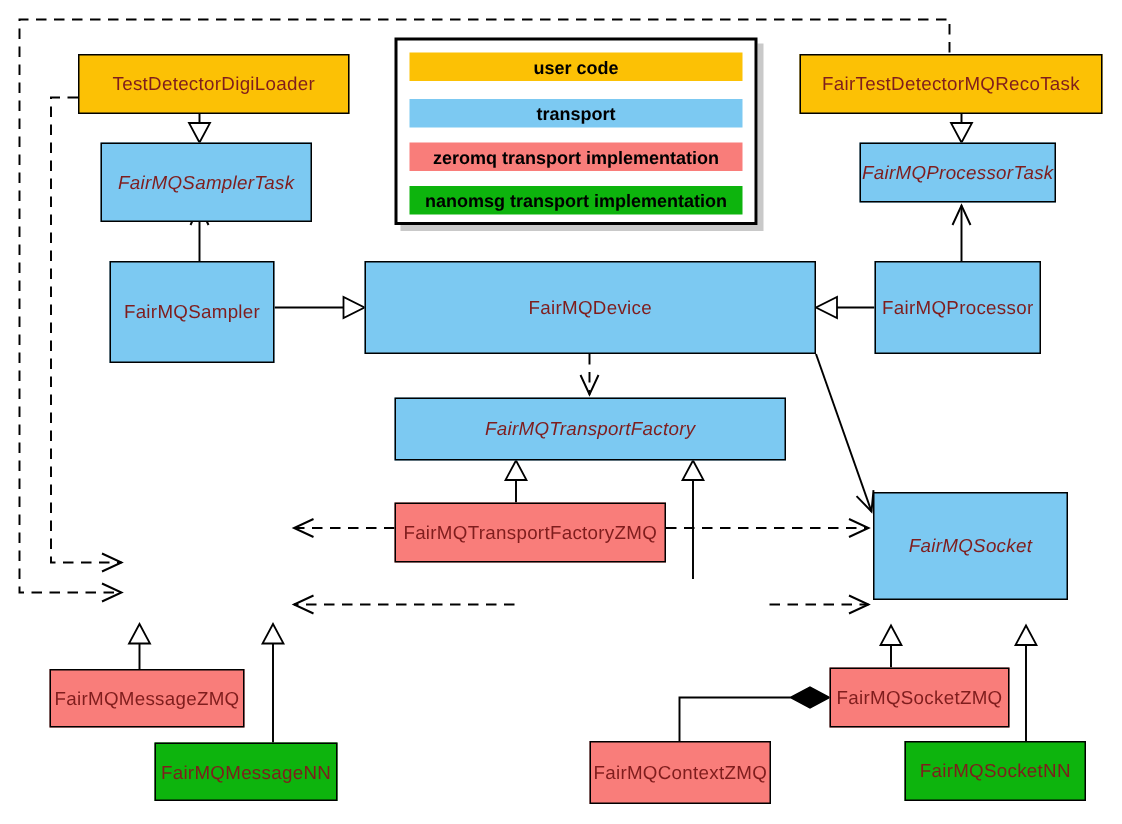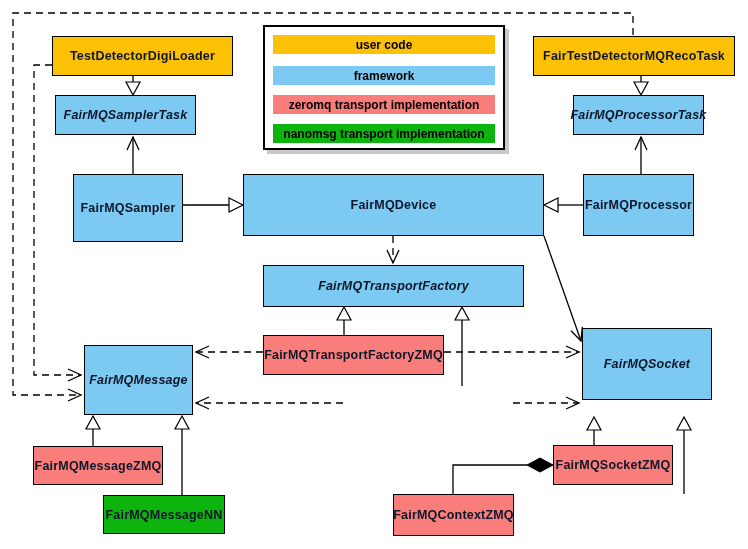--- a/index.html
+++ b/index.html
@@ -4,21 +4,21 @@
 <style>
   html,body{margin:0;padding:0;background:#fff;}
   #stage{
     position:relative;width:748px;height:549px;background:#ffffff;overflow:hidden;
     font-family:"Liberation Sans","DejaVu Sans",sans-serif;
   }
   #edges{position:absolute;left:0;top:0;width:748px;height:549px;}
   .node{
     position:absolute;box-sizing:border-box;border:1.5px solid #000;
     display:flex;align-items:center;justify-content:center;text-align:center;
-    font-weight:bold;font-size:12.5px;letter-spacing:.2px;color:#0f172a;white-space:nowrap;
+    font-weight:normal;font-size:12.5px;letter-spacing:.2px;color:#7f1d1d;white-space:nowrap;
   }
   .abstract{font-style:italic;}
   .c-user{background:#fcc105;}
   .c-fw{background:#7cc9f2;}
   .c-zmq{background:#f97d7a;}
   .c-nn{background:#0db40d;text-align:center;}
   #legend{
     position:absolute;left:263px;top:25px;width:242px;height:125px;box-sizing:border-box;
     border:2px solid #000;background:#fff;box-shadow:4px 4px 0 #c9c9c9;font-weight:bold;
   }
@@ -96,46 +96,46 @@
 
     <path class="edge" d="M453,494 L453,465 L527,465"></path>
     <polygon class="diamond" points="527,465 540,458 553,465 540,472"></polygon>
   </svg>
 
   <div id="legend">
     <div class="legend-swatch c-user" style="top:8px">
         <span>user code</span>
       </div>
     <div class="legend-swatch c-fw" style="top:39px">
-        <span>framework</span>
+        <span>transport</span>
       </div>
     <div class="legend-swatch c-zmq" style="top:68px">
         <span>zeromq transport implementation</span>
       </div>
     <div class="legend-swatch c-nn" style="top:97px">
         <span>nanomsg transport implementation</span>
       </div>
   </div>
 
   <div class="node c-user" style="left:52px;top:36px;width:181px;height:40px">TestDetectorDigiLoader</div>
   <div class="node c-user" style="left:533px;top:36px;width:202px;height:40px">FairTestDetectorMQRecoTask</div>
 
-  <div class="node c-fw abstract" style="left:55px;top:95px;width:141px;height:40px">FairMQSamplerTask</div>
+  <div class="node c-fw abstract" style="left:67px;top:95px;width:141px;height:53px">FairMQSamplerTask</div>
   <div class="node c-fw abstract" style="left:573px;top:95px;width:131px;height:40px">FairMQProcessorTask</div>
 
   <div class="node c-fw" style="left:73px;top:174px;width:110px;height:68px">FairMQSampler</div>
   <div class="node c-fw" style="left:243px;top:174px;width:301px;height:62px">FairMQDevice</div>
   <div class="node c-fw" style="left:583px;top:174px;width:111px;height:62px">FairMQProcessor</div>
 
   <div class="node c-zmq" style="left:263px;top:335px;width:181px;height:40px">FairMQTransportFactoryZMQ</div>
 
   <div class="node c-fw abstract" style="left:263px;top:265px;width:261px;height:42px">FairMQTransportFactory</div>
 
-  <div class="node c-fw abstract" style="left:84px;top:345px;width:109px;height:70px">FairMQMessage</div>
   <div class="node c-fw abstract" style="left:582px;top:328px;width:130px;height:72px">FairMQSocket</div>
 
   <div class="node c-zmq" style="left:33px;top:446px;width:130px;height:39px">FairMQMessageZMQ</div>
   <div class="node c-nn" style="left:103px;top:495px;width:122px;height:39px">FairMQMessageNN</div>
 
   <div class="node c-zmq" style="left:553px;top:445px;width:120px;height:40px">FairMQSocketZMQ</div>
   <div class="node c-zmq" style="left:393px;top:494px;width:121px;height:42px">FairMQContextZMQ</div>
+  <div class="node c-nn" style="left:603px;top:494px;width:121px;height:40px">FairMQSocketNN</div>
 
 </div>
 
 </body></html>

